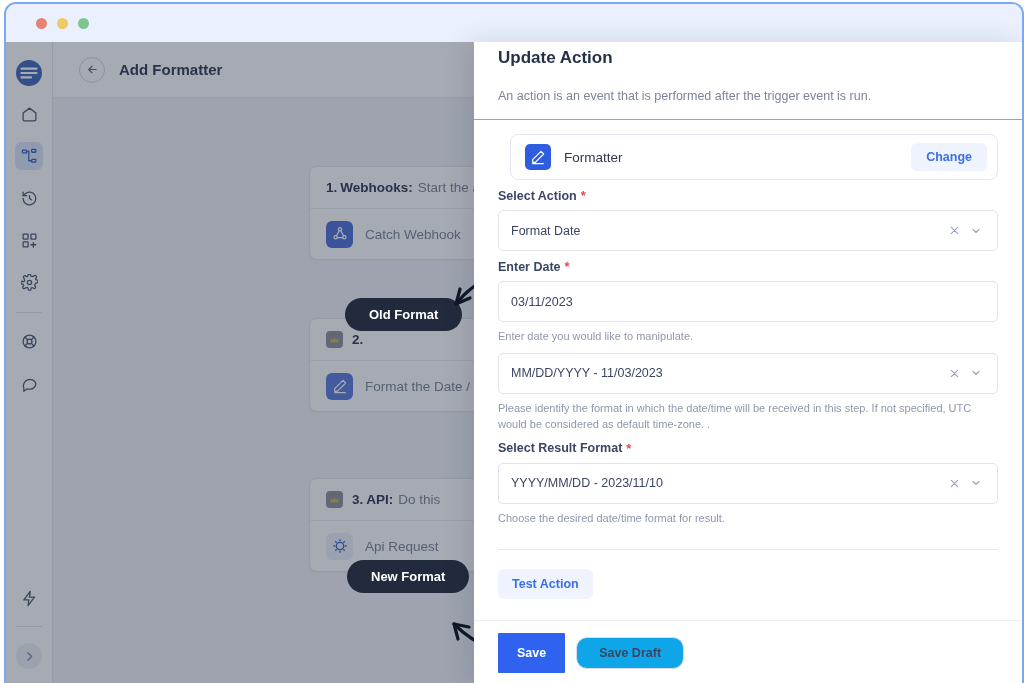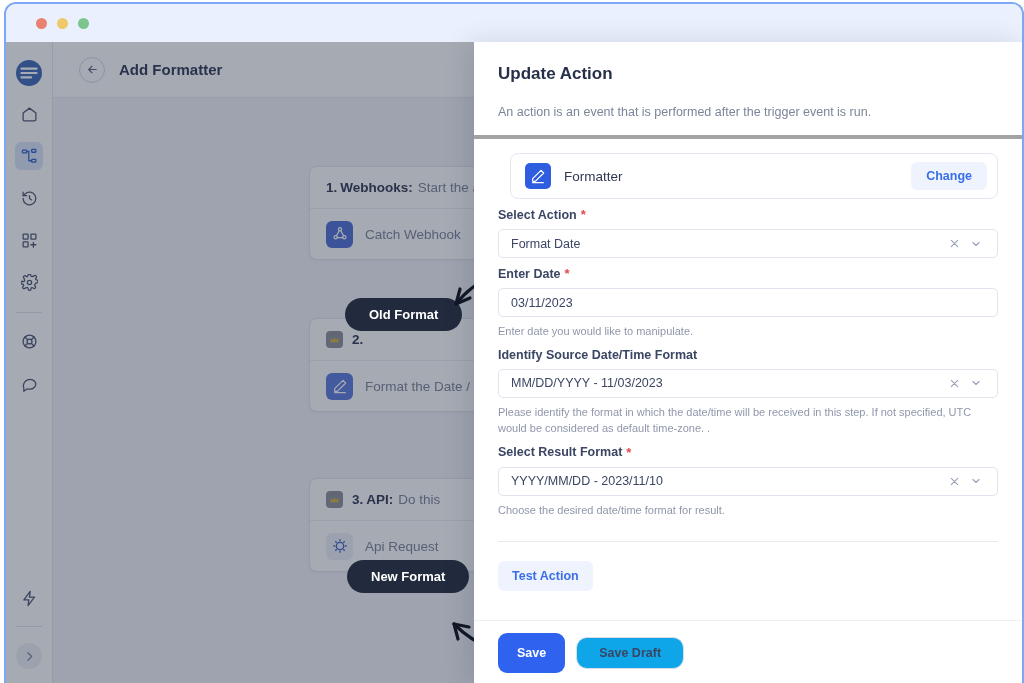--- a/index.html
+++ b/index.html
@@ -174,22 +174,22 @@
   #panel {
     position: absolute;
     right: 0; top: 0;
     width: 548px; height: 100%;
     background: #ffffff;
     z-index: 60;
     box-shadow: -6px 0 24px rgba(20,30,60,0.12);
     display: flex; flex-direction: column;
   }
   #panel-head {
-    padding: 22px 24px 16px 24px;
-    border-bottom: 4px solid #a3a3a3;
+    padding: 6px 24px 16px 24px;
+    border-bottom: 1px solid #a3a3a3;
   }
   #panel-title {
     font-size: 17px; font-weight: 700; color: #27304a;
   }
   #panel-sub {
     font-size: 12.5px; color: #7b8499; margin-top: 21px;
   }
   #panel-scroll {
     flex: 1; overflow: hidden;
     padding: 14px 24px 0 24px;
@@ -216,21 +216,21 @@
     font-family: inherit;
   }
 
   .field { margin-top: 8px; }
   .field-label {
     font-size: 12.5px; font-weight: 700; color:#3b4663;
     margin-bottom: 7px; display:flex; align-items:center;
   }
   .req { color:#e5484d; margin-left: 4px; font-size: 13px; }
   .control {
-    height: 29px;
+    height: 41px;
     border: 1px solid #e0e4ec;
     border-radius: 5px;
     display:flex; align-items:center;
     padding: 0 10px 0 12px;
     font-size: 12.5px; color:#3b4663;
     background:#fff;
   }
   .control .val { flex: 1; }
   .ctl-icon {
     color: #97a1b8; display:flex; align-items:center; justify-content:center;
@@ -255,21 +255,21 @@
 
   #panel-footer {
     border-top: 1px solid #eceff4;
     padding: 12px 24px;
     display:flex; gap: 11px; align-items:center;
     background:#fff;
   }
   #save-button {
     background:#2f62ef; color:#fff;
     font-size:12.5px; font-weight:600;
-    border:none; border-radius:9px;
+    border:none; border-radius:1px;
     padding: 13px 19px; font-family: inherit;
   }
   #save-draft-button {
     background:#0ea5e9; color:#3b4663;
     font-size:12.5px; font-weight:600;
     border:1px solid #d9dde6; border-radius:11px;
     padding: 8px 22px; font-family: inherit;
   }
 </style>
 </head>
@@ -510,23 +510,20 @@
             <span class="req">*</span>
           </div>
           <div class="control">
             <span class="val">03/11/2023</span>
           </div>
           <div class="hint">Enter date you would like to manipulate.</div>
         </div>
 
         
         <div class="field">
-          <div class="field-label">
-            <span>Identify Source Date/Time Format</span>
-          </div>
           <div class="control">
             <span class="val">MM/DD/YYYY - 11/03/2023</span>
             <span class="ctl-icon">
               <svg viewBox="0 0 24 24" fill="none" stroke="currentColor" stroke-width="2.4" stroke-linecap="round">
                   <path d="M5 5l14 14M19 5L5 19"></path>
                 </svg>
             </span>
             <span class="ctl-icon chev">
               <svg viewBox="0 0 24 24" fill="none" stroke="currentColor" stroke-width="2.2" stroke-linecap="round" stroke-linejoin="round">
                   <path d="M6 9l6 6 6-6"></path>

